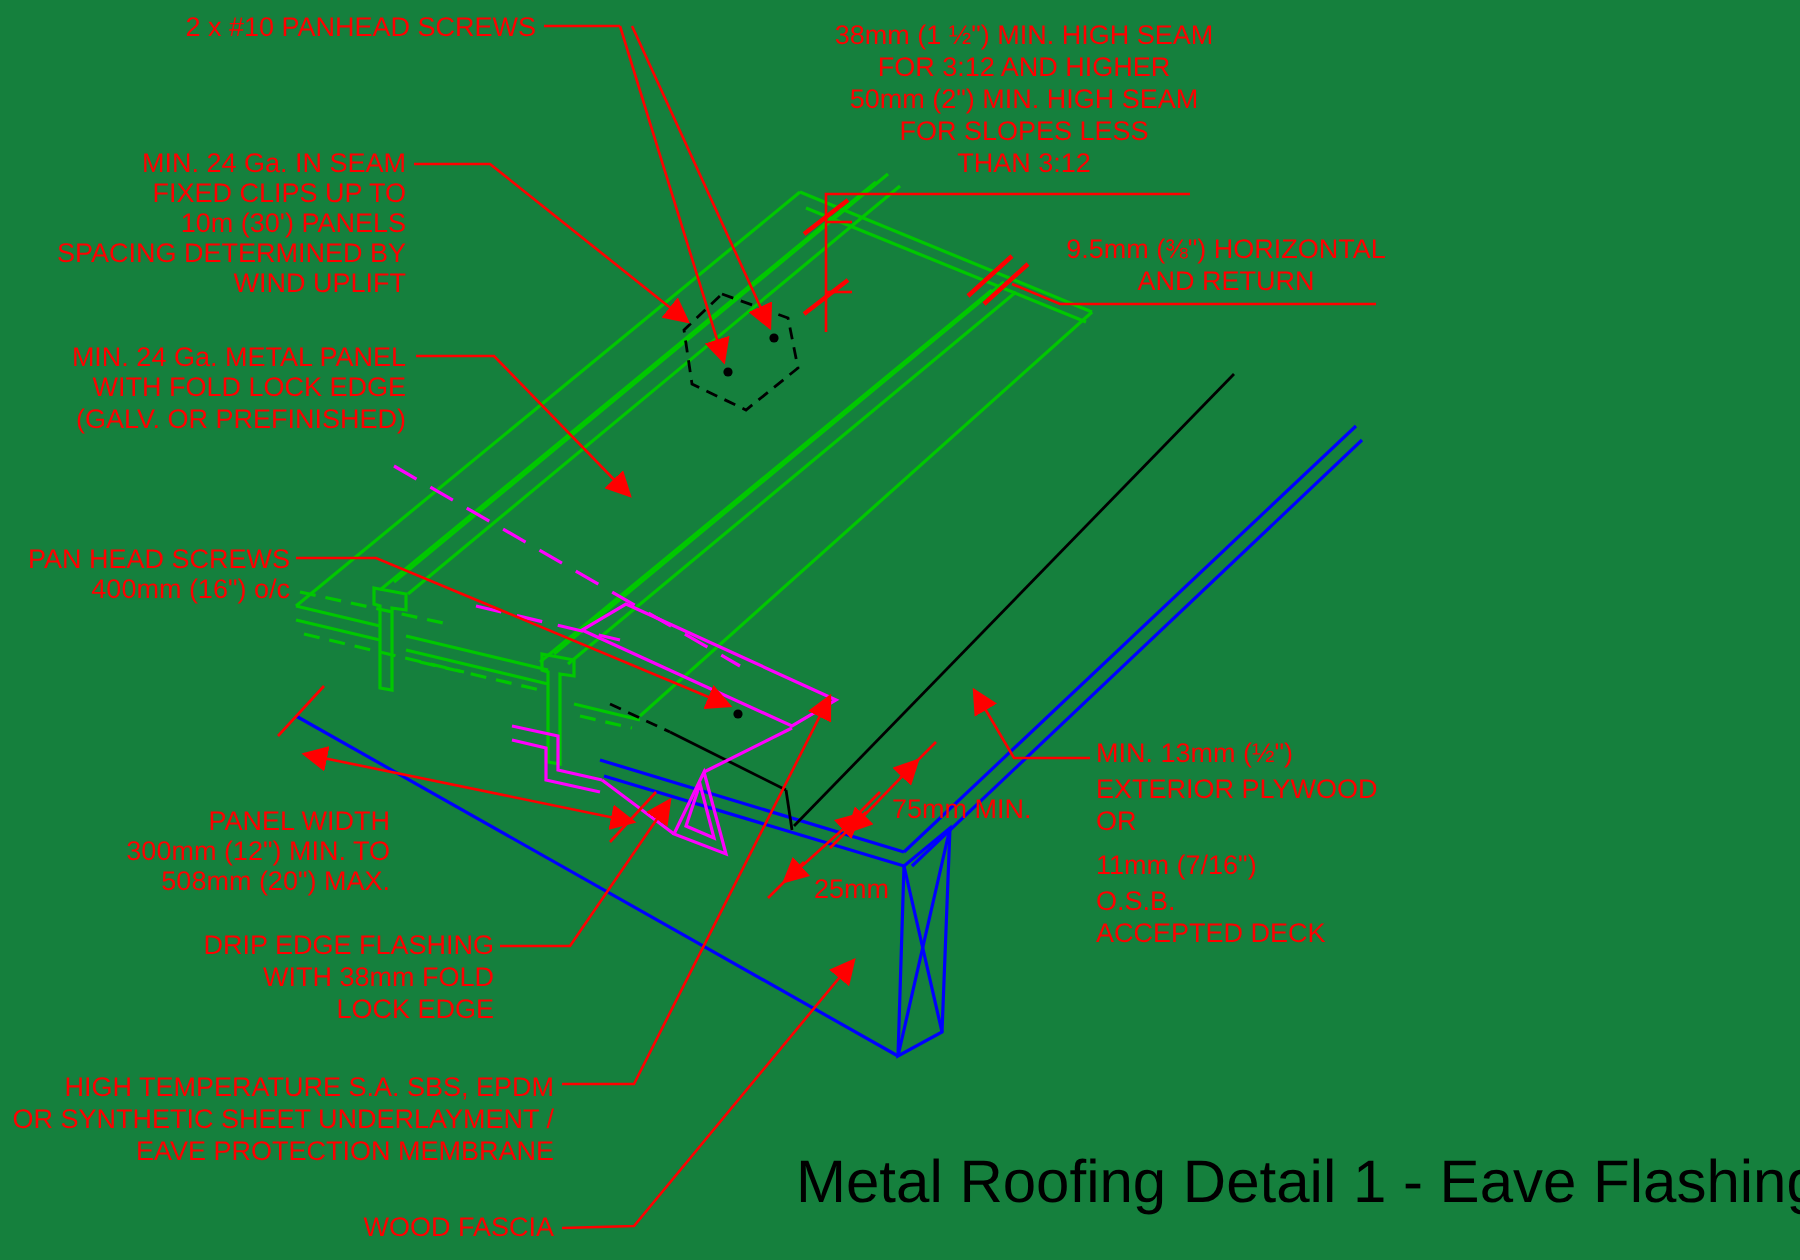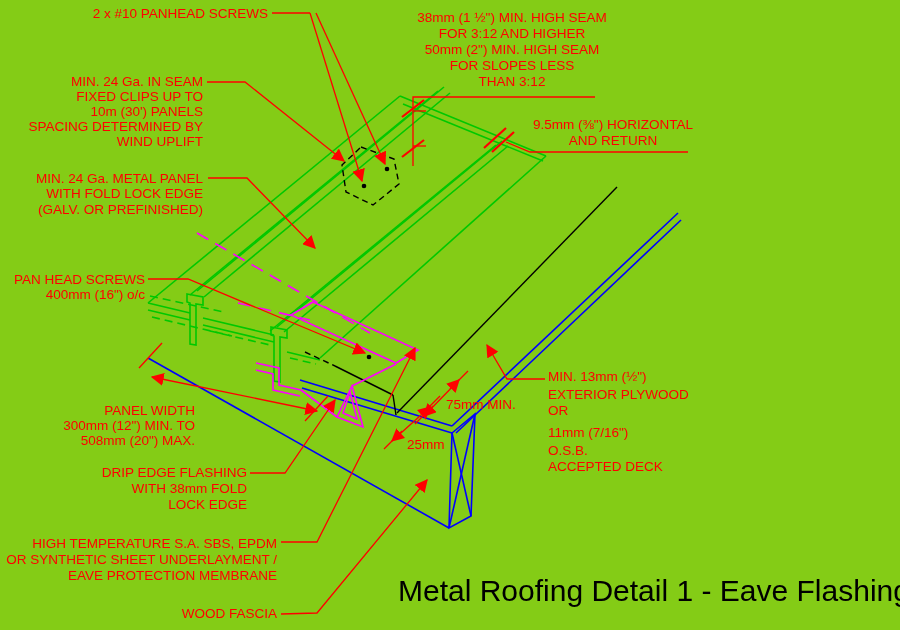--- a/index.html
+++ b/index.html
@@ -1,16 +1,16 @@
 <!DOCTYPE html>
 <html><head>
 <meta charset="utf-8">
 <style>
   html,body{margin:0;padding:0;background:#ffffff;}
-  .page{position:relative;width:900px;height:630px;background:#84cc16;overflow:hidden;}
+  .page{position:relative;width:900px;height:630px;background:#15803d;overflow:hidden;}
   svg{display:block;}
   .ann{font-family:"Liberation Sans",sans-serif;font-size:13.5px;fill:#ff0000;}
   .title-text{font-family:"Liberation Sans",sans-serif;font-size:30px;fill:#000000;}
   .red{stroke:#ff0000;fill:none;stroke-width:1.3;}
   .redthick{stroke:#ff0000;fill:none;stroke-width:2.2;}
   .green{stroke:#00c800;fill:none;stroke-width:1.6;}
   .greendash{stroke:#00c800;fill:none;stroke-width:1.6;stroke-dasharray:8 5;}
   .blue{stroke:#0000ff;fill:none;stroke-width:1.6;}
   .magenta{stroke:#ff00ff;fill:none;stroke-width:1.6;}
   .magentadash{stroke:#ff00ff;fill:none;stroke-width:1.6;stroke-dasharray:13 8;}

